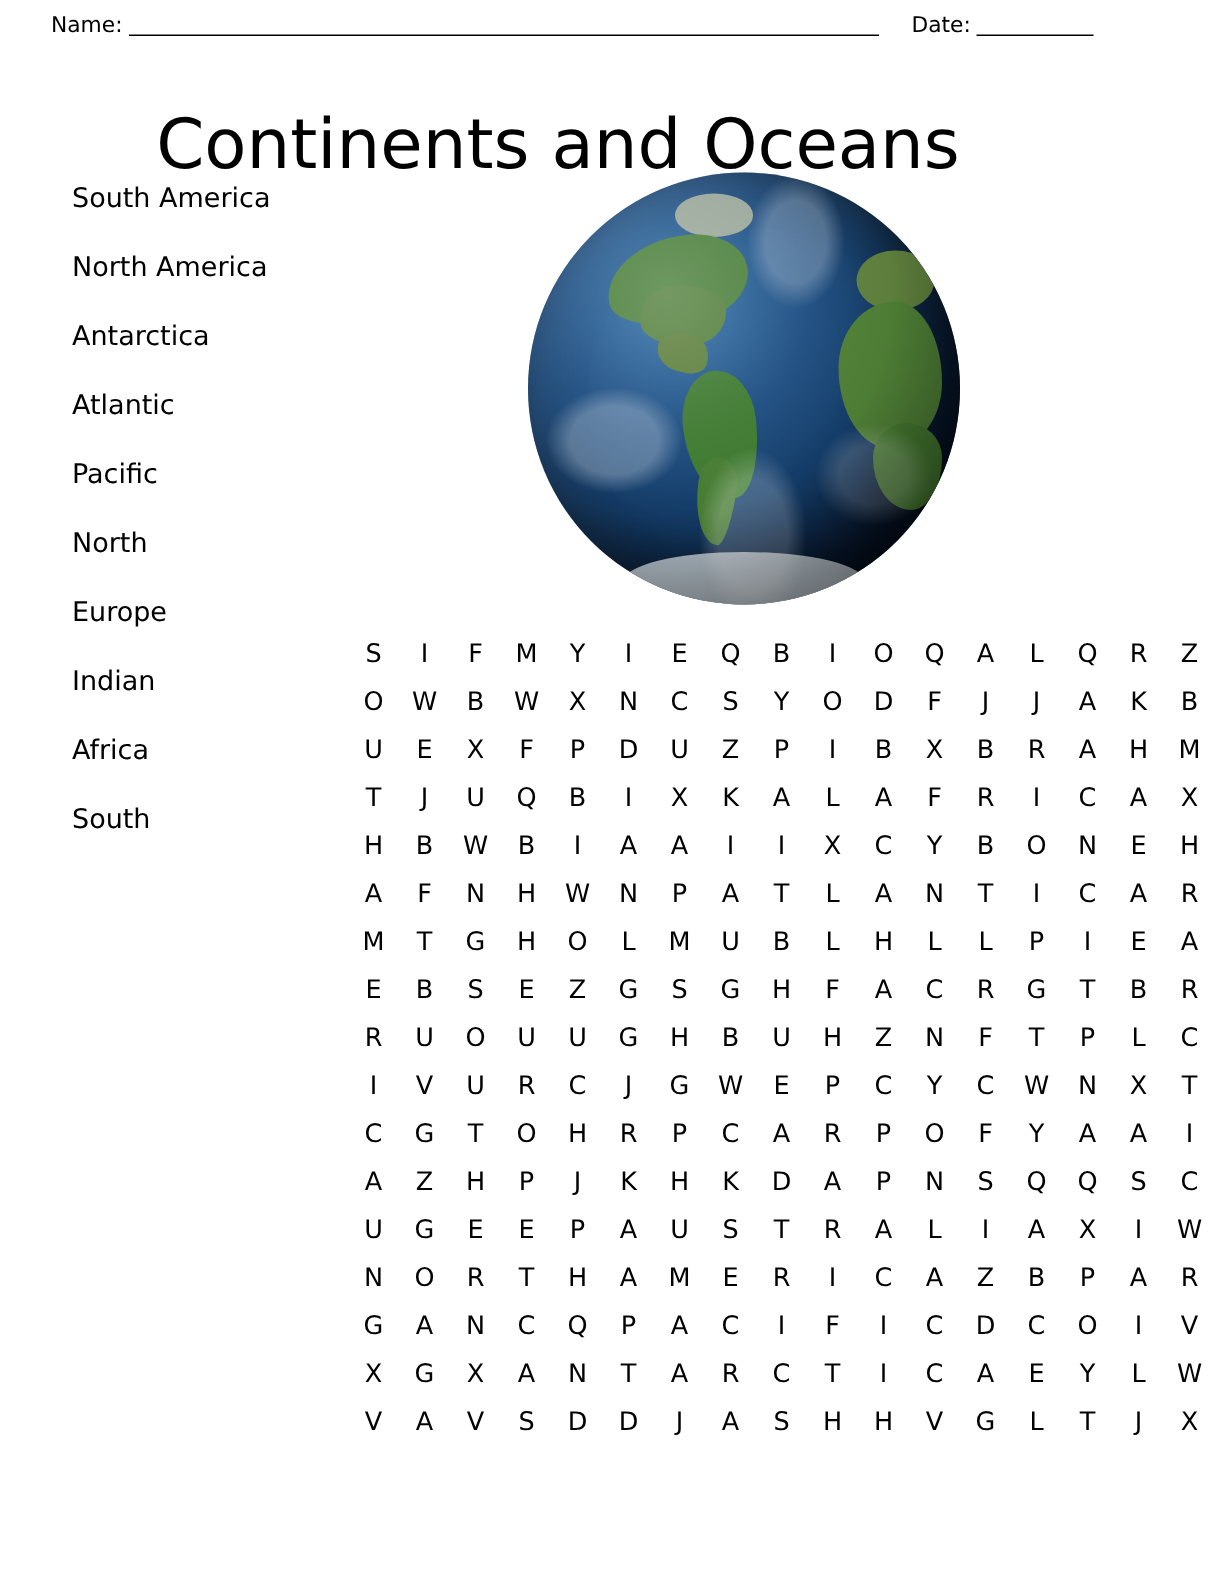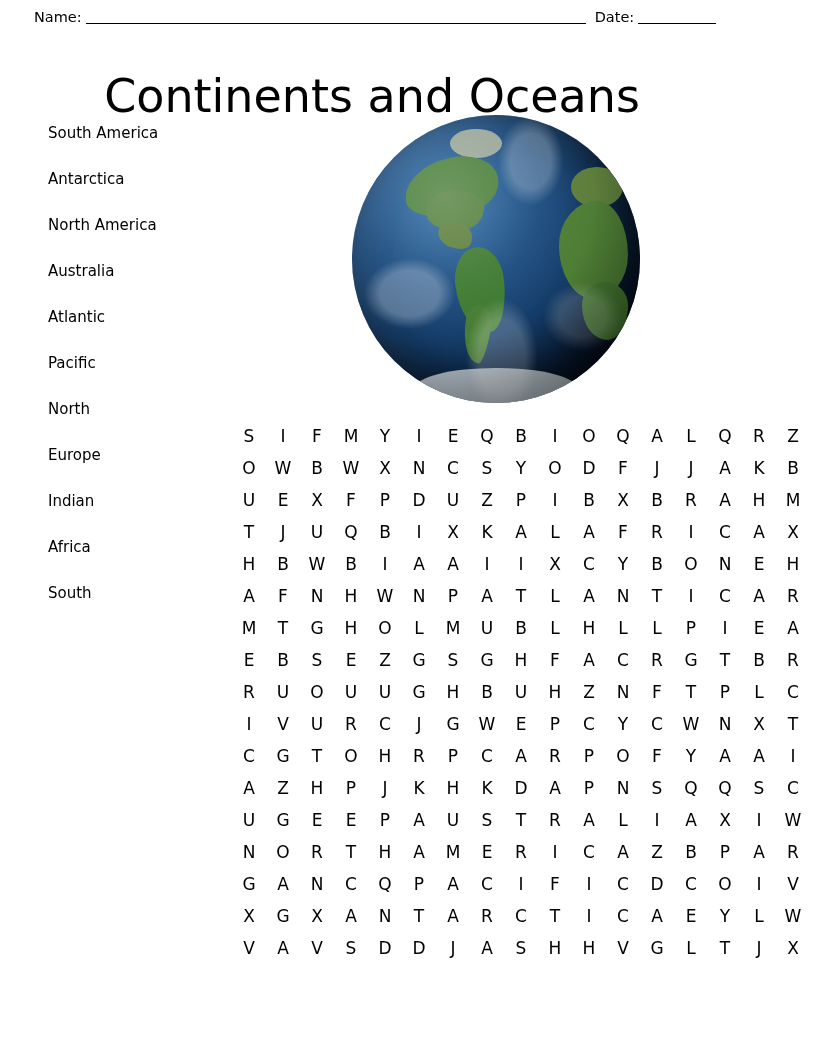--- a/index.html
+++ b/index.html
@@ -33,21 +33,21 @@
     white-space: nowrap;
   }
   .rule {
     display: inline-block;
     border-bottom: 1.3px solid #000;
     height: 13px;
     margin: 0 0 0 4px;
   }
   .name-rule { width: 500px; }
   .date-rule { width: 78px; }
-  .date-label { margin-left: 9px; }
+  .date-label { margin-left: 22px; }
 
   
   .title {
     position: absolute;
     top: 38px;
     left: 0;
     width: 744px;
     text-align: center;
     font-size: 46px;
     font-weight: normal;
@@ -56,21 +56,21 @@
   }
 
   
   .word-list {
     position: absolute;
     top: 110px;
     left: 48px;
     width: 190px;
   }
   .word-item {
-    font-size: 15px;
+    font-size: 18px;
     line-height: 46px;
     white-space: nowrap;
   }
 
   
   .globe-wrap {
     position: absolute;
     top: 115px;
     left: 352px;
     width: 288px;
@@ -147,23 +147,22 @@
   <span class="header-label">Name:</span>
   <span class="rule name-rule"></span>
   <span class="header-label date-label">Date:</span>
   <span class="rule date-rule"></span>
 </div>
 
 <h1 class="title">Continents and Oceans</h1>
 
 <div class="word-list">
   <div class="word-item">South America</div>
+  <div class="word-item">North America</div>
   <div class="word-item">Antarctica</div>
-  <div class="word-item">North America</div>
-  <div class="word-item">Australia</div>
   <div class="word-item">Atlantic</div>
   <div class="word-item">Pacific</div>
   <div class="word-item">North</div>
   <div class="word-item">Europe</div>
   <div class="word-item">Indian</div>
   <div class="word-item">Africa</div>
   <div class="word-item">South</div>
 </div>
 
 <div class="globe-wrap">

